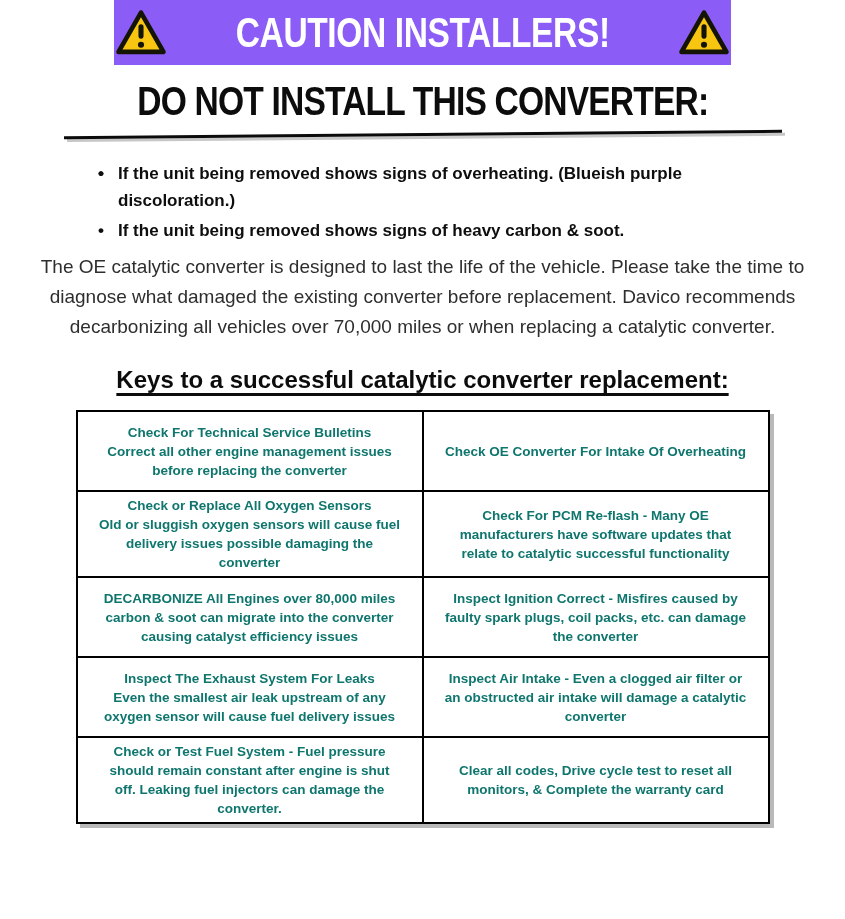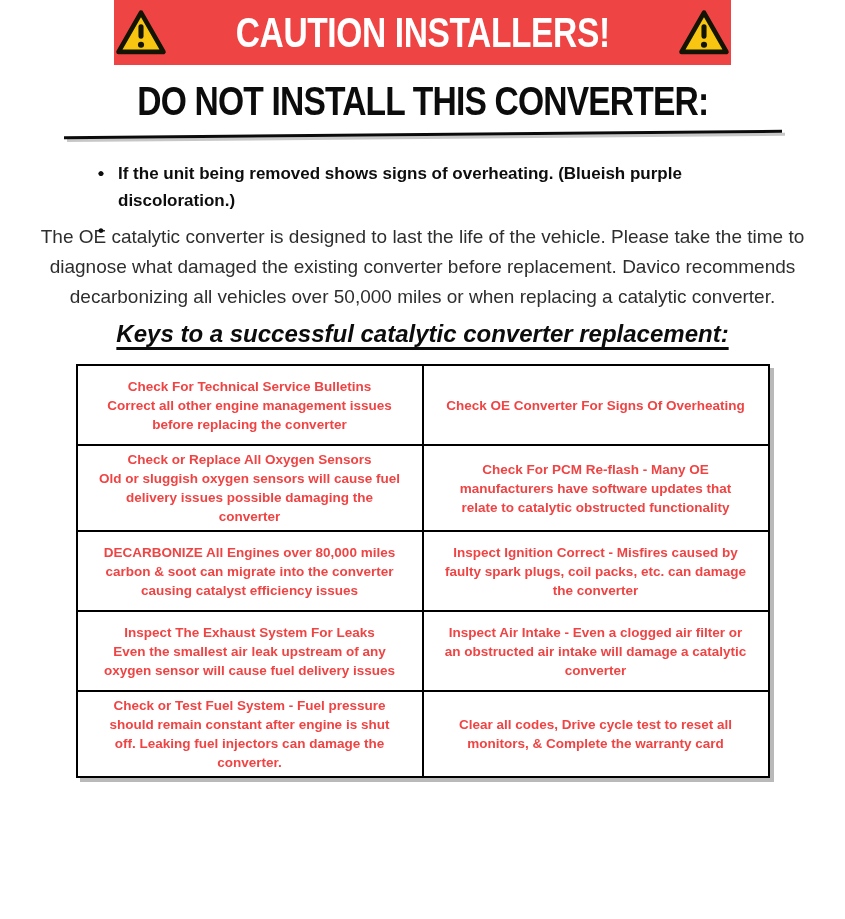--- a/index.html
+++ b/index.html
@@ -85,59 +85,58 @@
     margin: 8px auto 0 auto;
     text-align: center;
     font-size: 19px;
     line-height: 30px;
     font-weight: 400;
     color: #2e2e2e;
   }
 
   
   .keys-heading {
-    margin: 8px 0 0 0;
+    margin: 24px 0 0 0;
     text-align: center;
     font-size: 24px;
     font-weight: bold;
     color: #0c0c0c;
     text-decoration: underline;
     text-decoration-thickness: 2.5px;
     text-underline-offset: 5px;
-    font-style: italic;
   }
 
   
   .checklist {
     width: 694px;
     margin: 16px auto 0 auto;
     border-collapse: collapse;
     box-shadow: 4px 4px 0 #b9b9b9;
     background: #fff;
   }
   .checklist td {
     border: 2.5px solid #000;
     width: 49%;
     height: 70px;
     padding: 4px 20px;
     text-align: center;
     vertical-align: middle;
     font-weight: bold;
     font-size: 13.5px;
     line-height: 19px;
-    color: #ef4444;
+    color: #0f766e;
     white-space: pre-line;
   }
 </style>
 </head>
 <body>
 
 <div class="page">
 
-  <div class="banner" style="background-color: #ef4444;">
+  <div class="banner" style="background-color: #8b5cf6;">
     <svg class="tri" viewBox="0 0 100 92">
       <path d="M50 7 L94 84 L6 84 Z" stroke="#141404" stroke-width="9" stroke-linejoin="round" style="fill: rgb(248, 197, 17);"></path>
       <rect x="45" y="30" width="10" height="28" rx="5" fill="#141404"></rect>
       <circle cx="50" cy="70" r="6" fill="#141404"></circle>
     </svg>
     <span class="banner-title" style="color: rgb(255, 255, 255);">CAUTION INSTALLERS!</span>
     <svg class="tri" viewBox="0 0 100 92">
       <path d="M50 7 L94 84 L6 84 Z" stroke="#141404" stroke-width="9" stroke-linejoin="round" style="fill: rgb(248, 197, 17);"></path>
       <rect x="45" y="30" width="10" height="28" rx="5" fill="#141404"></rect>
       <circle cx="50" cy="70" r="6" fill="#141404"></circle>
@@ -153,38 +152,39 @@
   <ul class="warning-list">
     <li>
       <span class="dot">•</span>
     </li>
     <li>
       <span class="dot">•</span>
       <span>If the unit being removed shows signs of overheating. (Blueish purple discoloration.)</span>
     </li>
     <li>
       <span class="dot">•</span>
+      <span>If the unit being removed shows signs of heavy carbon &amp; soot.</span>
     </li>
   </ul>
 
-  <p class="advisory">The OE catalytic converter is designed to last the life of the vehicle. Please take the time to diagnose what damaged the existing converter before replacement. Davico recommends decarbonizing all vehicles over 50,000 miles or when replacing a catalytic converter.</p>
+  <p class="advisory">The OE catalytic converter is designed to last the life of the vehicle. Please take the time to diagnose what damaged the existing converter before replacement. Davico recommends decarbonizing all vehicles over 70,000 miles or when replacing a catalytic converter.</p>
 
   <h2 class="keys-heading">Keys to a successful catalytic converter replacement:</h2>
 
   <table class="checklist">
     <tbody>
       <tr>
         <td>Check For Technical Service Bulletins
 Correct all other engine management issues before replacing the converter</td>
-        <td>Check OE Converter For Signs Of Overheating</td>
+        <td>Check OE Converter For Intake Of Overheating</td>
       </tr>
       <tr>
         <td>Check or Replace All Oxygen Sensors
 Old or sluggish oxygen sensors will cause fuel delivery issues possible damaging the converter</td>
-        <td>Check For PCM Re-flash - Many OE manufacturers have software updates that relate to catalytic obstructed functionality</td>
+        <td>Check For PCM Re-flash - Many OE manufacturers have software updates that relate to catalytic successful functionality</td>
       </tr>
       <tr>
         <td>DECARBONIZE All Engines over 80,000 miles carbon &amp; soot can migrate into the converter causing catalyst efficiency issues</td>
         <td>Inspect Ignition Correct - Misfires caused by faulty spark plugs, coil packs, etc. can damage the converter</td>
       </tr>
       <tr>
         <td>Inspect The Exhaust System For Leaks
 Even the smallest air leak upstream of any oxygen sensor will cause fuel delivery issues</td>
         <td>Inspect Air Intake - Even a clogged air filter or an obstructed air intake will damage a catalytic converter</td>
       </tr>

